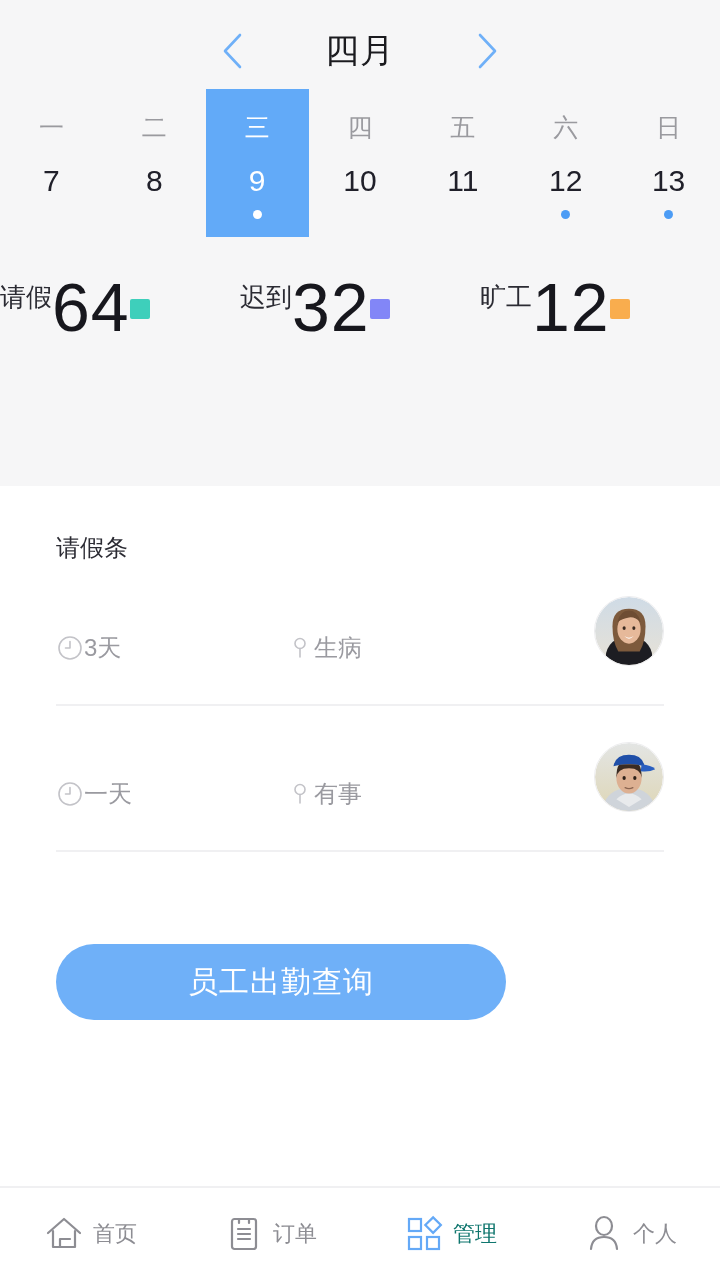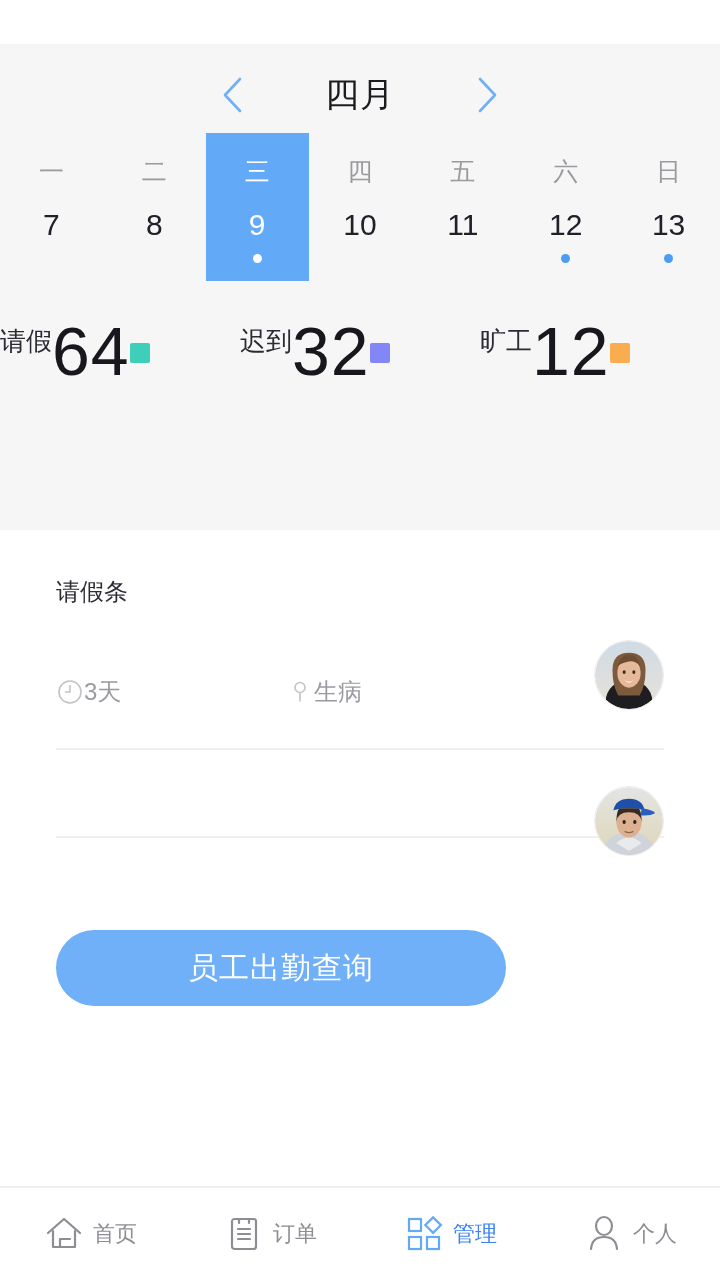--- a/index.html
+++ b/index.html
@@ -25,21 +25,20 @@
     flex-direction: column;
     background: #ffffff;
   }
 
   
   .top-panel {
     background: #f6f6f7;
     padding-top: 18px;
     height: 486px;
     flex: 0 0 486px;
-    margin-top: 44px;
   }
 
   
   .month-header {
     display: flex;
     align-items: center;
     justify-content: center;
     gap: 56px;
     height: 66px;
   }
@@ -242,21 +241,21 @@
     height: 42px;
     display: flex;
     align-items: center;
     justify-content: center;
   }
   .tab-label {
     font-size: 22px;
     color: #8d8d93;
     line-height: 1;
   }
-  .tab.active .tab-label { color: #3b82f6; }
+  .tab.active .tab-label { color: #0f766e; }
 </style>
 </head>
 <body>
 
 <div class="screen">
 
   <div class="top-panel">
 
     <div class="month-header">
       <div class="chev">
@@ -373,20 +372,40 @@
             <path d="M23 26 q3 -12 12 -12 q9 0 12 12 q-6 -6 -12 -5 q-7 1 -12 5z" fill="#6e4d33"></path>
             <ellipse cx="30" cy="32" rx="1.6" ry="1.9" fill="#3a2a20"></ellipse>
             <ellipse cx="40" cy="32" rx="1.6" ry="1.9" fill="#3a2a20"></ellipse>
             <path d="M30 40 q5 4 10 0 q-5 6 -10 0z" fill="#ffffff"></path>
           </g>
         </svg>
       </div>
     </div>
 
     <div class="leave-row">
+      <div class="leave-meta">
+        <div class="meta-item duration">
+          <span class="meta-icon">
+            <svg width="26" height="26" viewBox="0 0 26 26" fill="none">
+              <circle cx="13" cy="13" r="11" stroke="#c3c3c8" stroke-width="1.6"></circle>
+              <path d="M13 6.5 V13 H8.5" stroke="#c3c3c8" stroke-width="1.6" stroke-linecap="round" stroke-linejoin="round"></path>
+            </svg>
+          </span>
+          <span class="meta-text">一天</span>
+        </div>
+        <div class="meta-item">
+          <span class="meta-icon">
+            <svg width="26" height="26" viewBox="0 0 26 26" fill="none">
+              <circle cx="13" cy="8.5" r="5" stroke="#c3c3c8" stroke-width="1.6"></circle>
+              <path d="M13 13.5 V22" stroke="#c3c3c8" stroke-width="1.6" stroke-linecap="round"></path>
+            </svg>
+          </span>
+          <span class="meta-text">有事</span>
+        </div>
+      </div>
       <div class="avatar">
         <svg viewBox="0 0 70 70">
           <defs>
             <clipPath id="cB">
                 <circle cx="35" cy="35" r="35"></circle>
               </clipPath>
             <linearGradient id="skyB" x1="0" y1="0" x2="0" y2="1">
               <stop offset="0" stop-color="#e3e5e4"></stop>
               <stop offset="1" stop-color="#ded6b6"></stop>
             </linearGradient>

